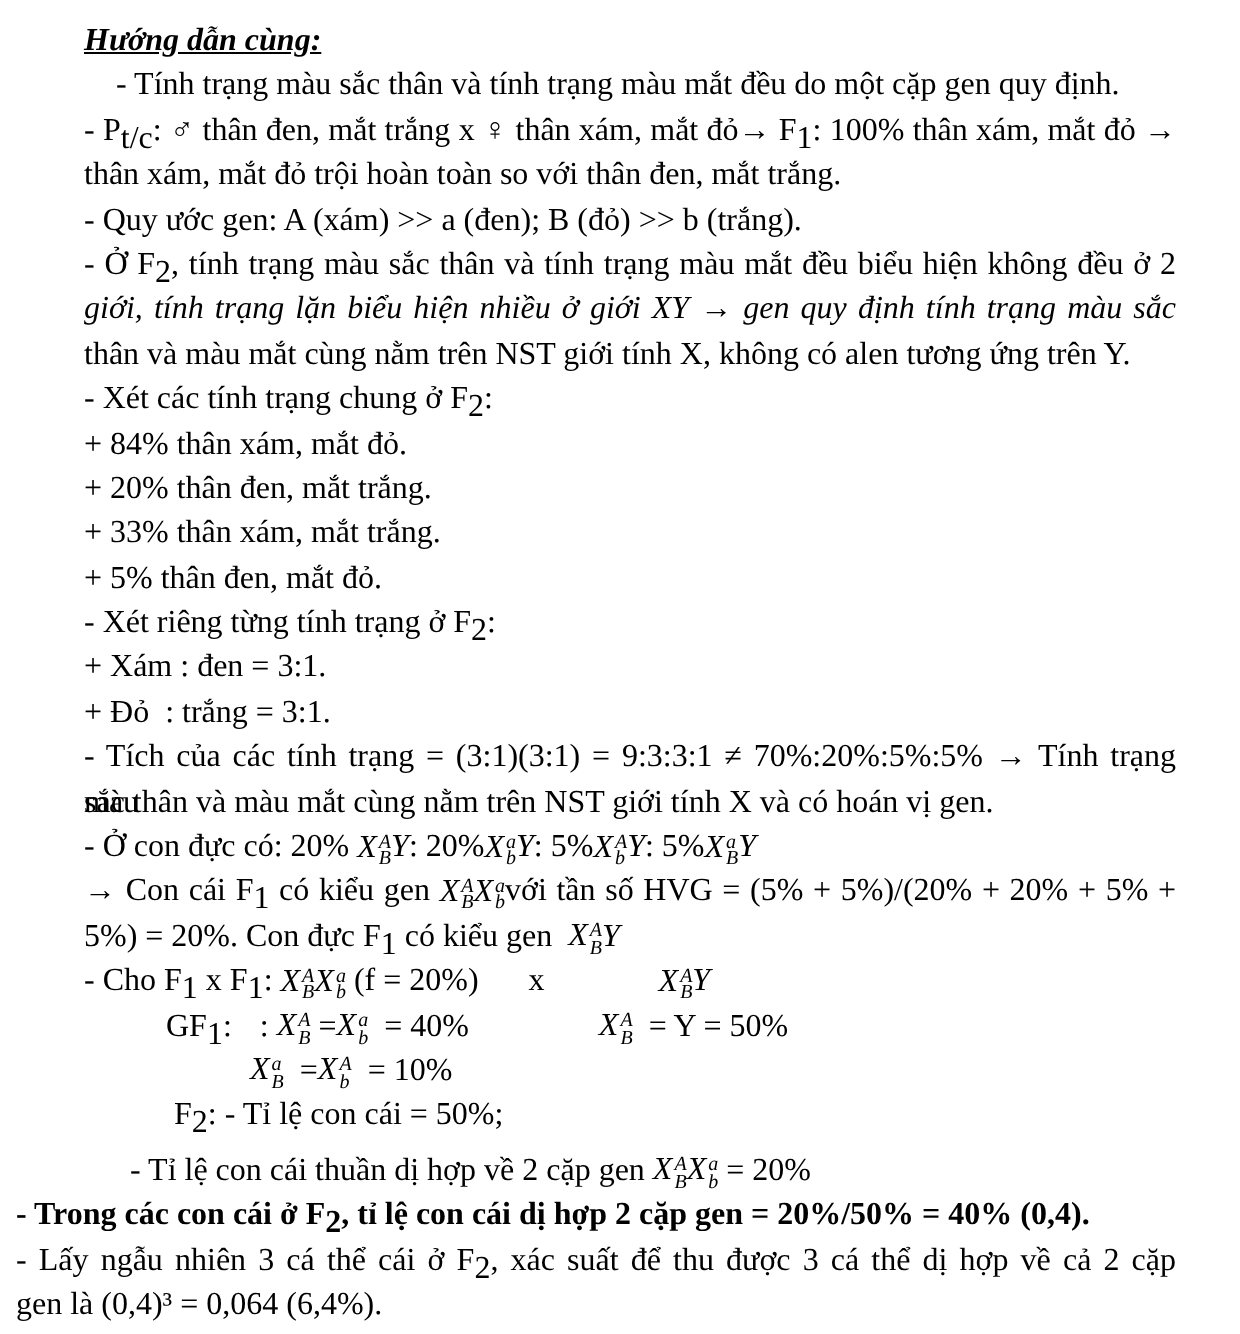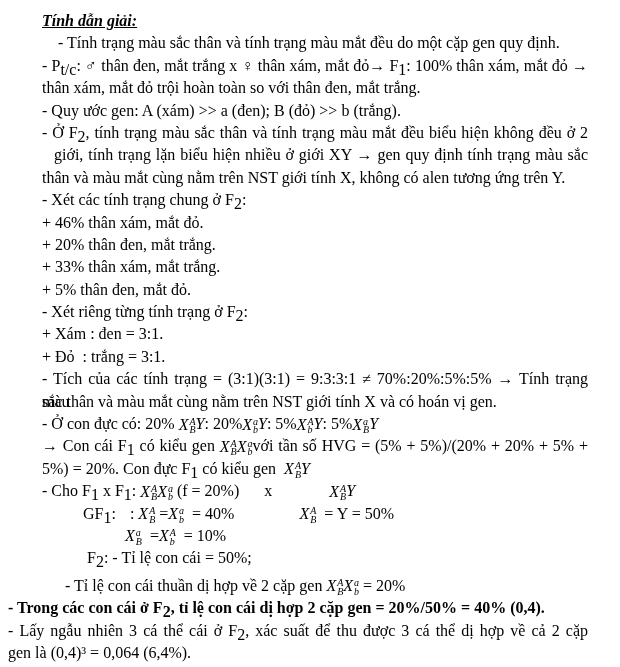--- a/index.html
+++ b/index.html
@@ -47,31 +47,31 @@
     margin-left:1px;
     font-style:italic;
   }
   .m .ms span{display:block;}
   .gap{display:inline-block;height:1px;vertical-align:baseline;}
 </style>
 </head>
 <body>
 
 <div class="page">
-  <div class="title-line">Tính dẫn giải:</div>
+  <div class="title-line">Hướng dẫn cùng:</div>
   <div>
       <div class="line" style="margin-left: 16px;">- Tính trạng màu sắc thân và tính trạng màu mắt đều do một cặp gen quy định.</div>
       <div class="line j" style="margin-left: 0px;">- P<sub class="sb">t/c</sub>: ♂ thân đen, mắt trắng x ♀ thân xám, mắt đỏ→ F<sub class="sb">1</sub>: 100% thân xám, mắt đỏ →</div>
       <div class="line" style="margin-left: 0px;">thân xám, mắt đỏ trội hoàn toàn so với thân đen, mắt trắng.</div>
       <div class="line" style="margin-left: 0px;">- Quy ước gen: A (xám) &gt;&gt; a (đen); B (đỏ) &gt;&gt; b (trắng).</div>
       <div class="line j" style="margin-left: 0px;">- Ở F<sub class="sb">2</sub>, tính trạng màu sắc thân và tính trạng màu mắt đều biểu hiện không đều ở 2</div>
-      <div class="line j" style="margin-left: 12px;">giới, tính trạng lặn biểu hiện nhiều ở giới XY → gen quy định tính trạng màu sắc</div>
+      <div class="line j" style="margin-left: 0px; font-style: italic;">giới, tính trạng lặn biểu hiện nhiều ở giới XY → gen quy định tính trạng màu sắc</div>
       <div class="line" style="margin-left: 0px;">thân và màu mắt cùng nằm trên NST giới tính X, không có alen tương ứng trên Y.</div>
       <div class="line" style="margin-left: 0px;">- Xét các tính trạng chung ở F<sub class="sb">2</sub>:</div>
-      <div class="line" style="margin-left: 0px;">+ 46% thân xám, mắt đỏ.</div>
+      <div class="line" style="margin-left: 0px;">+ 84% thân xám, mắt đỏ.</div>
       <div class="line" style="margin-left: 0px;">+ 20% thân đen, mắt trắng.</div>
       <div class="line" style="margin-left: 0px;">+ 33% thân xám, mắt trắng.</div>
       <div class="line" style="margin-left: 0px;">+ 5% thân đen, mắt đỏ.</div>
       <div class="line" style="margin-left: 0px;">- Xét riêng từng tính trạng ở F<sub class="sb">2</sub>:</div>
       <div class="line" style="margin-left: 0px;">+ Xám : đen = 3:1.</div>
       <div class="line" style="margin-left: 0px;">+ Đỏ&nbsp; : trắng = 3:1.</div>
       <div class="line j" style="margin-left: 0px;">- Tích của các tính trạng = (3:1)(3:1) = 9:3:3:1 ≠ 70%:20%:5%:5% → Tính trạng màu</div>
       <div class="line" style="margin-left: 0px;">sắc thân và màu mắt cùng nằm trên NST giới tính X và có hoán vị gen.</div>
       <div class="line" style="margin-left: 0px;">- Ở con đực có: 20% <span class="m"><span class="mb">X</span><span class="ms"><span>A</span><span>B</span></span></span><span class="mi">Y</span>: 20%<span class="m"><span class="mb">X</span><span class="ms"><span>a</span><span>b</span></span></span><span class="mi">Y</span>: 5%<span class="m"><span class="mb">X</span><span class="ms"><span>A</span><span>b</span></span></span><span class="mi">Y</span>: 5%<span class="m"><span class="mb">X</span><span class="ms"><span>a</span><span>B</span></span></span><span class="mi">Y</span></div>
       <div class="line j" style="margin-left: 0px;">→ Con cái F<sub class="sb">1</sub> có kiểu gen <span class="m"><span class="mb">X</span><span class="ms"><span>A</span><span>B</span></span></span><span class="m"><span class="mb">X</span><span class="ms"><span>a</span><span>b</span></span></span>với tần số HVG = (5% + 5%)/(20% + 20% + 5% +</div>

